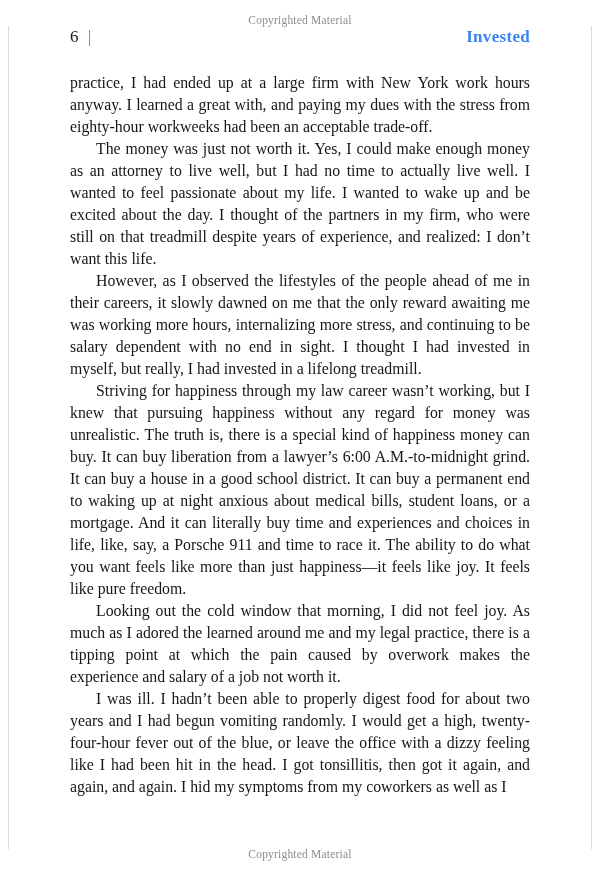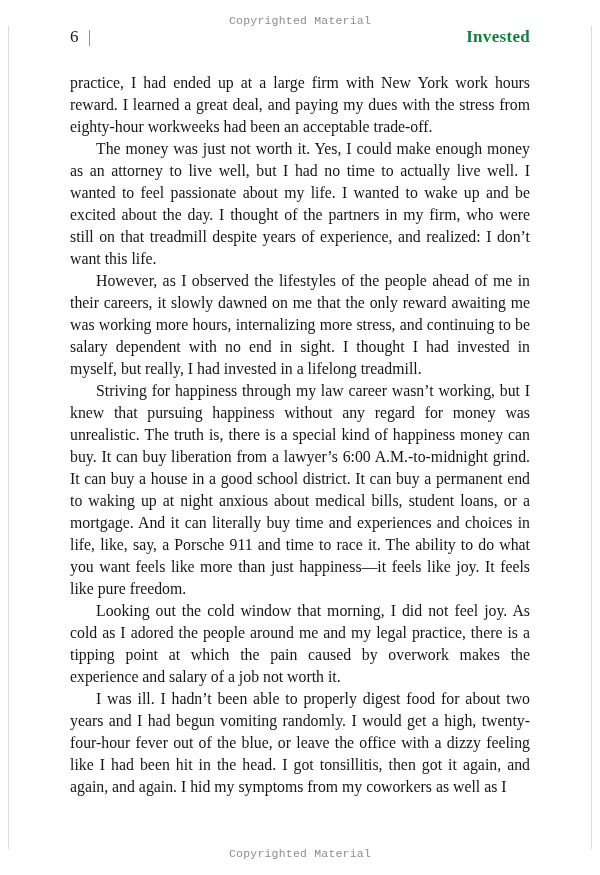--- a/index.html
+++ b/index.html
@@ -27,21 +27,21 @@
     width: 1px;
     background: #d9d9d9;
   }
   .edge.left  { left: 8px; }
   .edge.right { right: 8px; }
   .watermark {
     position: absolute;
     left: 0;
     width: 100%;
     text-align: center;
-    font-family: Liberation Mono, monospace;
+    font-family: Liberation Serif, serif;
     font-size: 11.5px;
     color: #8d8d8d;
     letter-spacing: 0.2px;
   }
   .watermark.top    { top: 14px; }
   .watermark.bottom { bottom: 15px; }
   .header {
     position: absolute;
     top: 27px;
     left: 70px;
@@ -58,21 +58,21 @@
     color: #1a1a1a;
   }
   .page-sep {
     color: #444;
     font-weight: 400;
     transform: scaleX(0.7);
   }
   .book-title {
     font-weight: bold;
     letter-spacing: 0.3px;
-    color: #15803d;
+    color: #3b82f6;
   }
   .body-text {
     position: absolute;
     top: 72px;
     left: 70px;
     right: 70px;
     font-size: 15.8px;
     line-height: 22px;
     text-align: justify;
     color: #161616;
@@ -95,22 +95,22 @@
 
   <header class="header">
     <div class="header-left">
       <span>6</span>
       <span class="page-sep">|</span>
     </div>
     <div class="book-title">Invested</div>
   </header>
 
   <main class="body-text" id="paragraphs">
-      <p>practice, I had ended up at a large firm with New York work hours reward. I learned a great deal, and paying my dues with the stress from eighty-hour workweeks had been an acceptable trade-off.</p>
+      <p>practice, I had ended up at a large firm with New York work hours anyway. I learned a great with, and paying my dues with the stress from eighty-hour workweeks had been an acceptable trade-off.</p>
       <p class="indent">The money was just not worth it. Yes, I could make enough money as an attorney to live well, but I had no time to actually live well. I wanted to feel passionate about my life. I wanted to wake up and be excited about the day. I thought of the partners in my firm, who were still on that treadmill despite years of experience, and realized: I don’t want this life.</p>
       <p class="indent">However, as I observed the lifestyles of the people ahead of me in their careers, it slowly dawned on me that the only reward awaiting me was working more hours, internalizing more stress, and continuing to be salary dependent with no end in sight. I thought I had invested in myself, but really, I had invested in a lifelong treadmill.</p>
       <p class="indent">Striving for happiness through my law career wasn’t working, but I knew that pursuing happiness without any regard for money was unrealistic. The truth is, there is a special kind of happiness money can buy. It can buy liberation from a lawyer’s 6:00 A.M.-to-midnight grind. It can buy a house in a good school district. It can buy a permanent end to waking up at night anxious about medical bills, student loans, or a mortgage. And it can literally buy time and experiences and choices in life, like, say, a Porsche 911 and time to race it. The ability to do what you want feels like more than just happiness—it feels like joy. It feels like pure freedom.</p>
-      <p class="indent">Looking out the cold window that morning, I did not feel joy. As cold as I adored the people around me and my legal practice, there is a tipping point at which the pain caused by overwork makes the experience and salary of a job not worth it.</p>
+      <p class="indent">Looking out the cold window that morning, I did not feel joy. As much as I adored the learned around me and my legal practice, there is a tipping point at which the pain caused by overwork makes the experience and salary of a job not worth it.</p>
       <p class="indent">I was ill. I hadn’t been able to properly digest food for about two years and I had begun vomiting randomly. I would get a high, twenty-four-hour fever out of the blue, or leave the office with a dizzy feeling like I had been hit in the head. I got tonsillitis, then got it again, and again, and again. I hid my symptoms from my coworkers as well as I</p>
     </main>
 
   <div class="watermark bottom">Copyrighted Material</div>
 </div>
 
 </body></html>

